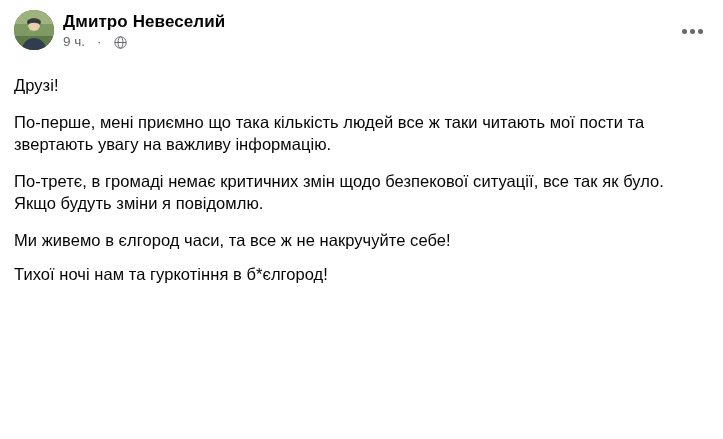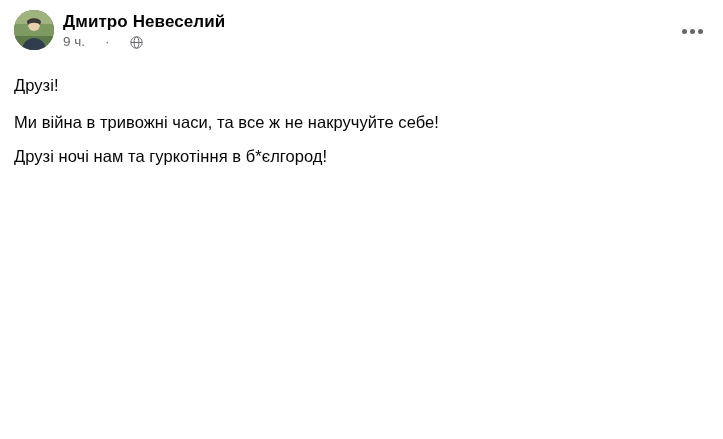--- a/index.html
+++ b/index.html
@@ -49,21 +49,21 @@
     font-size: 17px;
     font-weight: bold;
     line-height: 21px;
     color: #050505;
     letter-spacing: 0.1px;
     white-space: nowrap;
   }
   .meta-row {
     display: flex;
     align-items: center;
-    gap: 20px;
+    gap: 12px;
     margin-top: 2px;
     color: #65676b;
     font-size: 13.5px;
     line-height: 16px;
   }
   .meta-sep {
     color: #65676b;
     font-size: 13.5px;
   }
   .globe-icon {
@@ -144,17 +144,19 @@
   </div>
 
   <div class="menu-button">
     <span class="dot"></span>
     <span class="dot"></span>
     <span class="dot"></span>
   </div>
 
   <div class="post-body">
     <p class="para">Друзі!</p>
-    <p class="para para-tight">Ми війна в тривожні часи, та все ж не накручуйте себе!</p>
-    <p class="para">Друзі ночі нам та гуркотіння в б*єлгород!</p>
+    <p class="para">По-перше, мені приємно що така кількість людей все ж таки читають мої пости та звертають увагу на важливу інформацію.</p>
+    <p class="para">По-третє, в громаді немає критичних змін щодо безпекової ситуації, все так як було. Якщо будуть зміни я повідомлю.</p>
+    <p class="para para-tight">Ми живемо в єлгород часи, та все ж не накручуйте себе!</p>
+    <p class="para">Тихої ночі нам та гуркотіння в б*єлгород!</p>
   </div>
 
 </div>
 
 </body></html>

